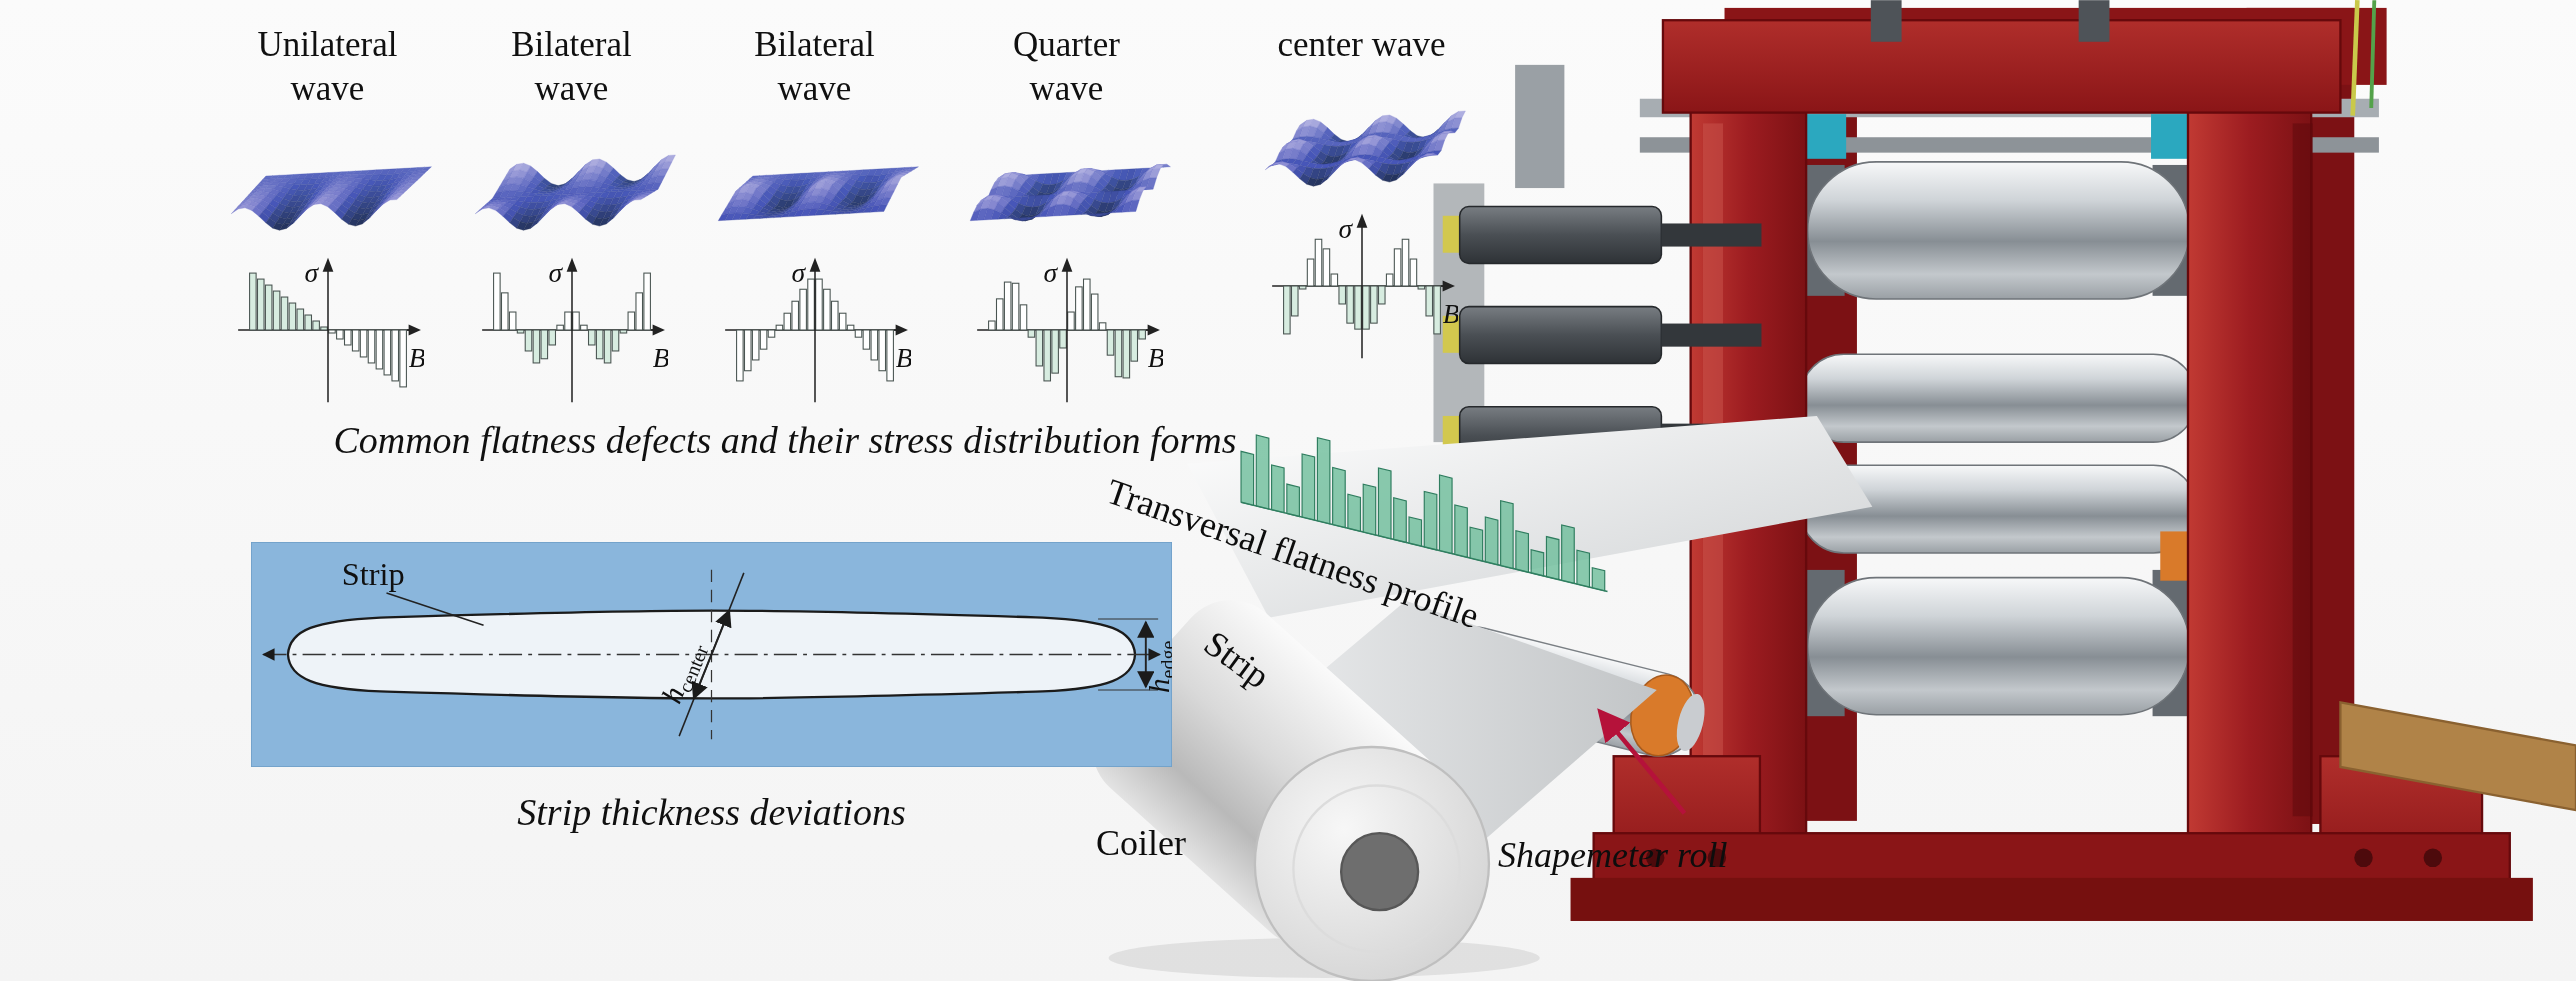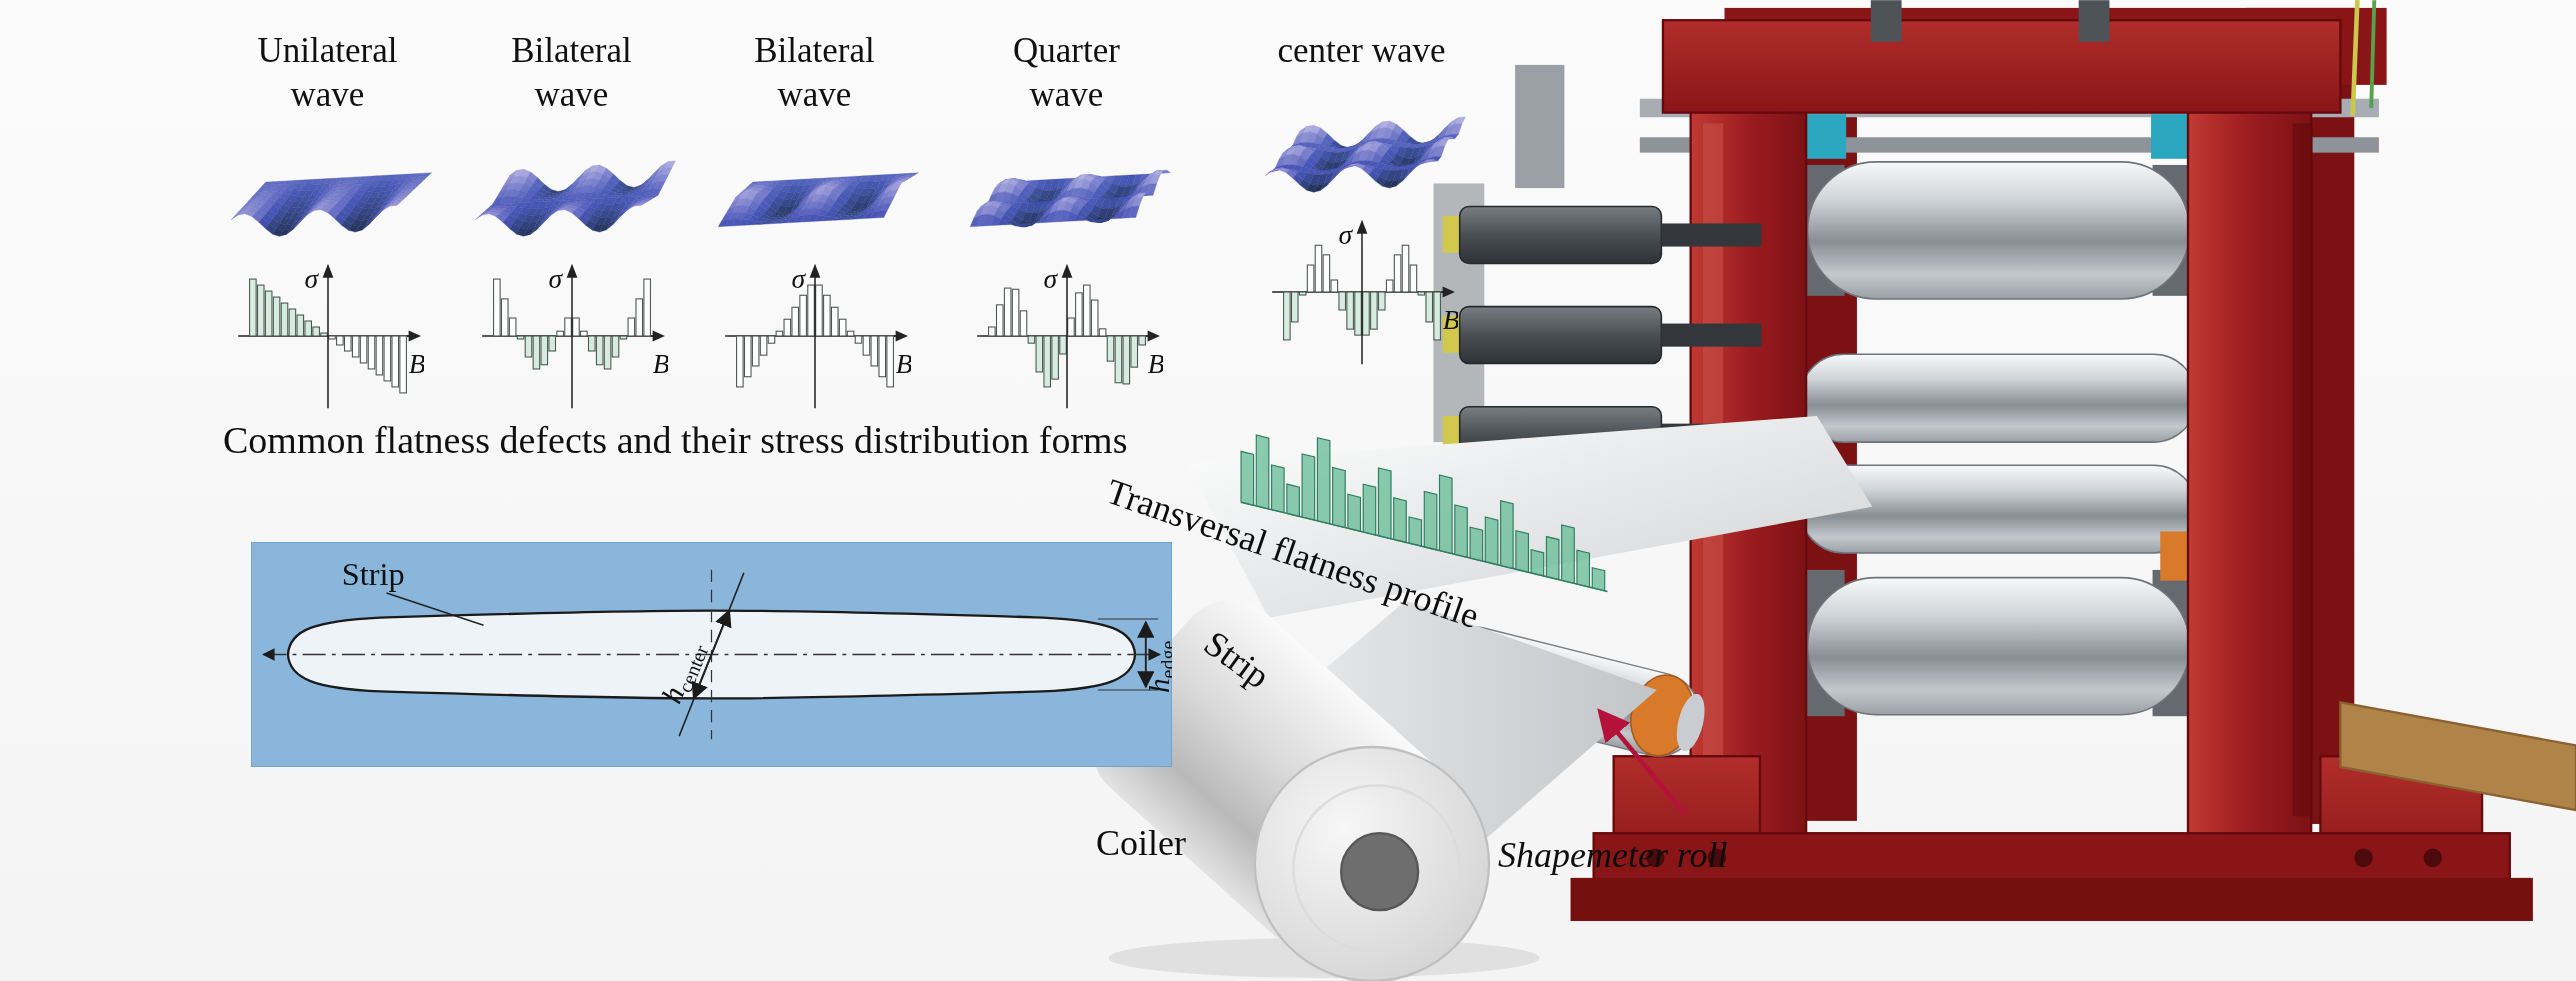--- a/index.html
+++ b/index.html
@@ -8,27 +8,27 @@
     width: 2576px; height: 982px;
     font-family: "Liberation Serif", serif;
     background: #ffffff;
   }
   #canvas {
     position: relative; width: 2576px; height: 982px;
     background: linear-gradient(180deg, #fbfbfb 0%, #f4f4f4 100%);
     overflow: hidden;
   }
   #mill-svg { position: absolute; left: 0; top: 0; z-index: 1; }
-  #panels { position: absolute; left: 0; top: 9px; width: 2292px; height: 431px; z-index: 3; }
+  #panels { position: absolute; left: 0; top: 3px; width: 2292px; height: 431px; z-index: 3; }
   .panel { position: absolute; width: 231px; top: 20px; text-align: center; }
   .wave-label { font-size: 35px; line-height: 1.26; color: #101010; }
   .surface-svg { display: block; margin: 7.7px auto 0; }
   .stress-plot { display: block; margin: 3.1px auto 0; }
   .stress-plot text { font-family: "Liberation Serif", serif; }
-  .caption { position: absolute; font-size: 38px; color: #101010; z-index: 4; }
+  .caption { position: absolute; font-size: 38px; color: #101010; text-align: center; z-index: 4; font-style: italic; }
   #caption-flatness { left: 223px; top: 418px; width: 1124px; }
   #caption-strip { left: 251px; top: 790px; width: 921px; }
   #strip-box { position: absolute; left: 251px; top: 542px; width: 921px; height: 225px; z-index: 3; }
   #strip-box svg { display: block; }
   #strip-box text { font-family: "Liberation Serif", serif; fill: #101010; }
   .mill-label { position: absolute; font-size: 36px; color: #0d0d0d; white-space: nowrap; z-index: 5; }
   #label-transversal { left: 1115px; top: 470px; transform: rotate(19deg); transform-origin: 0 0; }
   #label-strip-mill { left: 1221px; top: 622px; transform: rotate(36deg); transform-origin: 0 0; }
   #label-coiler { left: 1096px; top: 822px; text-align: right; }
   #label-shapemeter { left: 1498px; top: 834px; font-style: italic; }
@@ -1607,19 +1607,20 @@
       <line x1="1100" y1="100" x2="1178" y2="100" stroke="#333333" stroke-width="1.4"></line>
       <line x1="1100" y1="192" x2="1178" y2="192" stroke="#333333" stroke-width="1.4"></line>
       <line x1="1162" y1="104" x2="1162" y2="188" stroke="#222222" stroke-width="2.5" marker-start="url(#dimArrowBox)" marker-end="url(#dimArrowBox)"></line>
       <text x="118" y="56" font-size="42">Strip</text>
       <line x1="176" y1="66" x2="302" y2="108" stroke="#222222" stroke-width="2"></line>
       <text transform="translate(556,212) rotate(-68)"><tspan font-size="38" font-style="italic">h</tspan><tspan font-size="26" dy="8">center</tspan></text>
       <text transform="translate(1192,196) rotate(-90)"><tspan font-size="38" font-style="italic">h</tspan><tspan font-size="26" dy="8">edge</tspan></text>
     </svg>
   </div>
 
+  <div class="caption" id="caption-strip">Strip thickness deviations</div>
 
   <div class="mill-label" id="label-transversal">Transversal flatness profile</div>
   <div class="mill-label" id="label-strip-mill">Strip</div>
   <div class="mill-label" id="label-coiler">Coiler</div>
   <div class="mill-label" id="label-shapemeter">Shapemeter roll</div>
 </div>
 
 
 </body></html>

